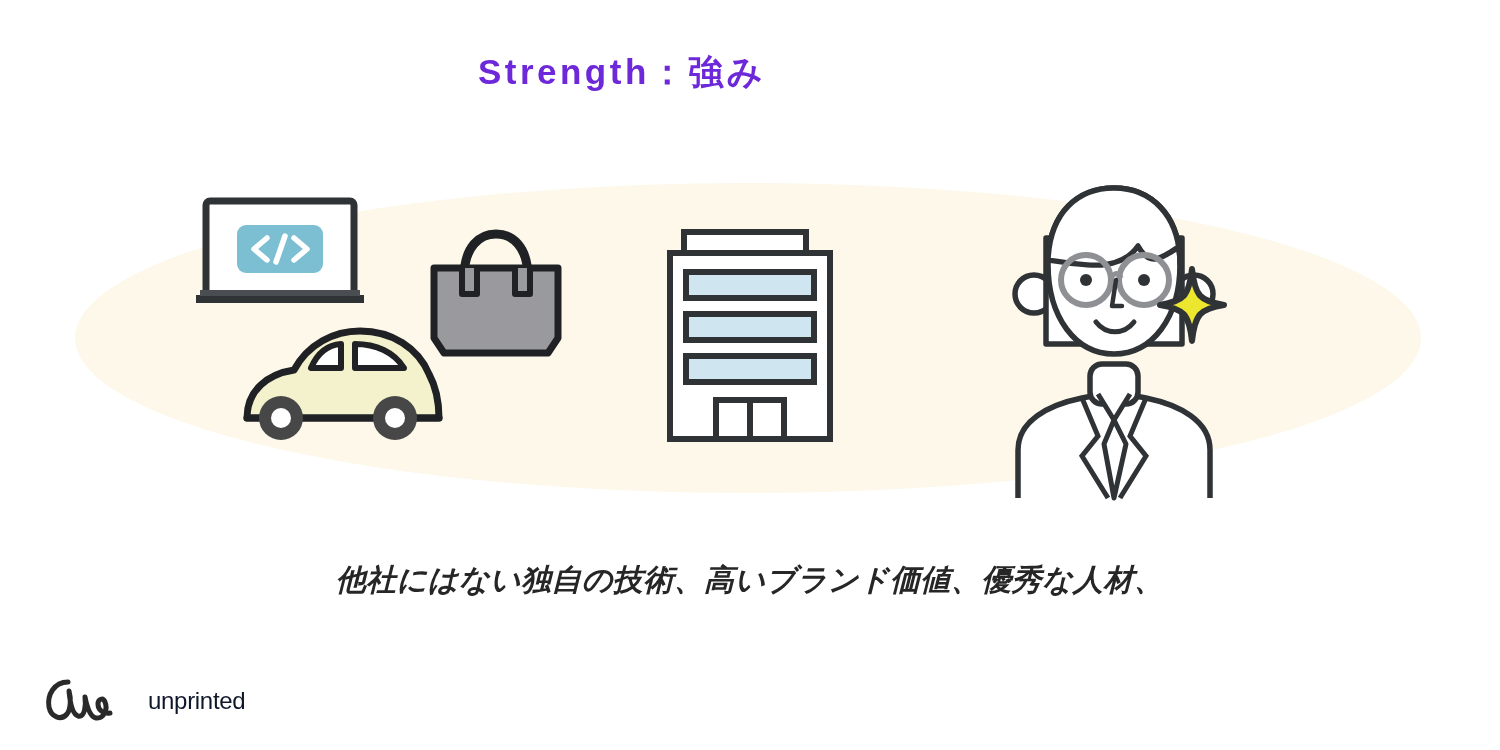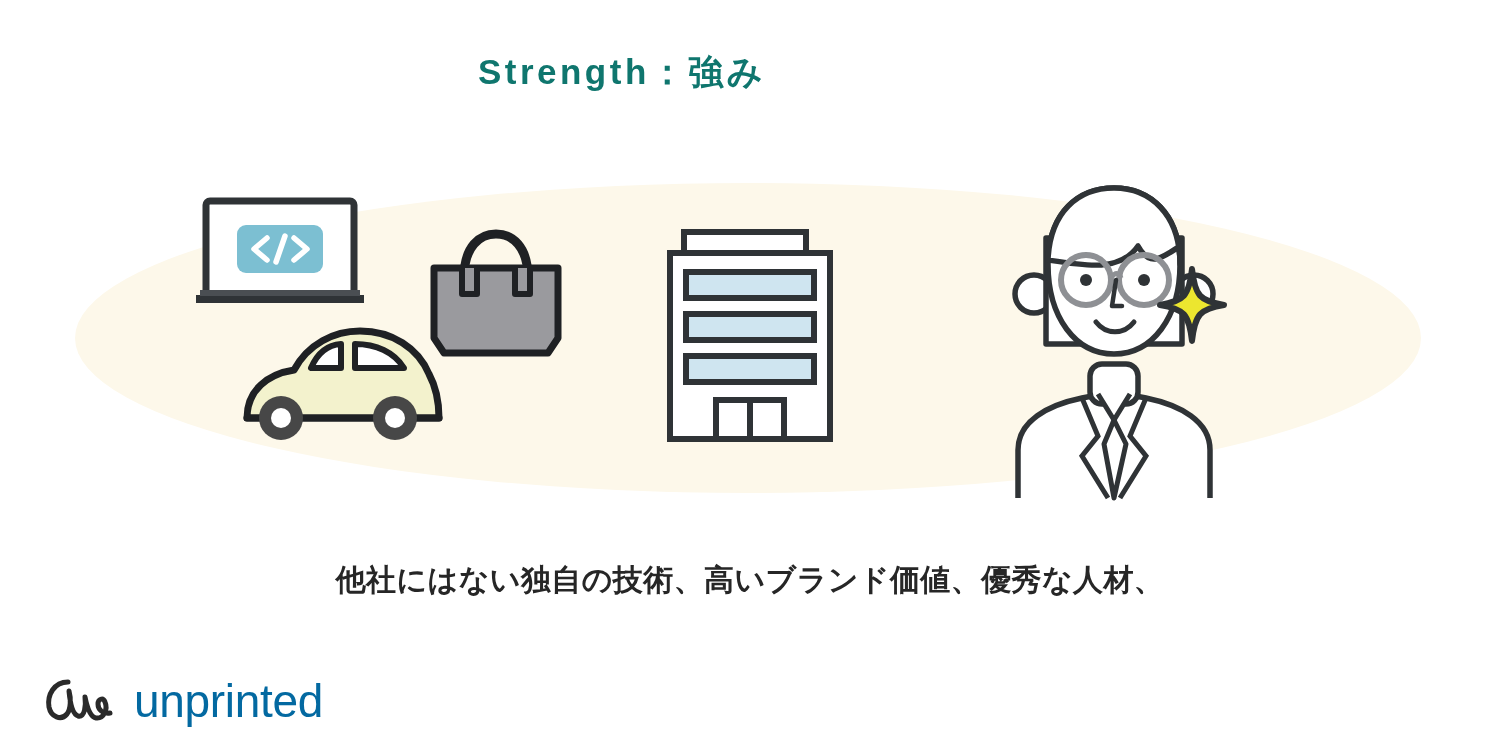--- a/index.html
+++ b/index.html
@@ -28,21 +28,21 @@
   
   .title {
     position: absolute;
     top: 50px;
     left: 0;
     width: 1244px;
     text-align: center;
     font-size: 35px;
     font-weight: 700;
     letter-spacing: 3.5px;
-    color: #0f766e;
+    color: #6d28d9;
     line-height: 1.25;
     white-space: nowrap;
   }
 
   
   .illus-band {
     position: absolute;
     top: 168px;
     left: 0;
     width: 1500px;
@@ -54,20 +54,21 @@
     height: 350px;
   }
 
   
   .body-copy {
     position: absolute;
     top: 552px;
     left: 0;
     width: 1500px;
     text-align: center;
+    font-style: italic;
   }
   .body-line {
     font-size: 30px;
     font-weight: 700;
     letter-spacing: 0.4px;
     line-height: 55px;
     color: #262626;
     white-space: nowrap;
   }
 
@@ -75,25 +76,26 @@
   .logo {
     position: absolute;
     left: 44px;
     bottom: 24px;
     display: flex;
     align-items: center;
     gap: 14px;
   }
   .logo-mark { display: block; }
   .logo-word {
-    font-size: 46px;
+    font-size: 24px;
     font-weight: 500;
     letter-spacing: -0.3px;
-    color: #0369a1;
+    color: #0f172a;
     line-height: 1;
+    margin-left: 14px;
   }
 </style>
 </head>
 <body>
 
 <div class="stage">
 
   <div class="title">Strength：強み</div>
 
   <div class="illus-band">

